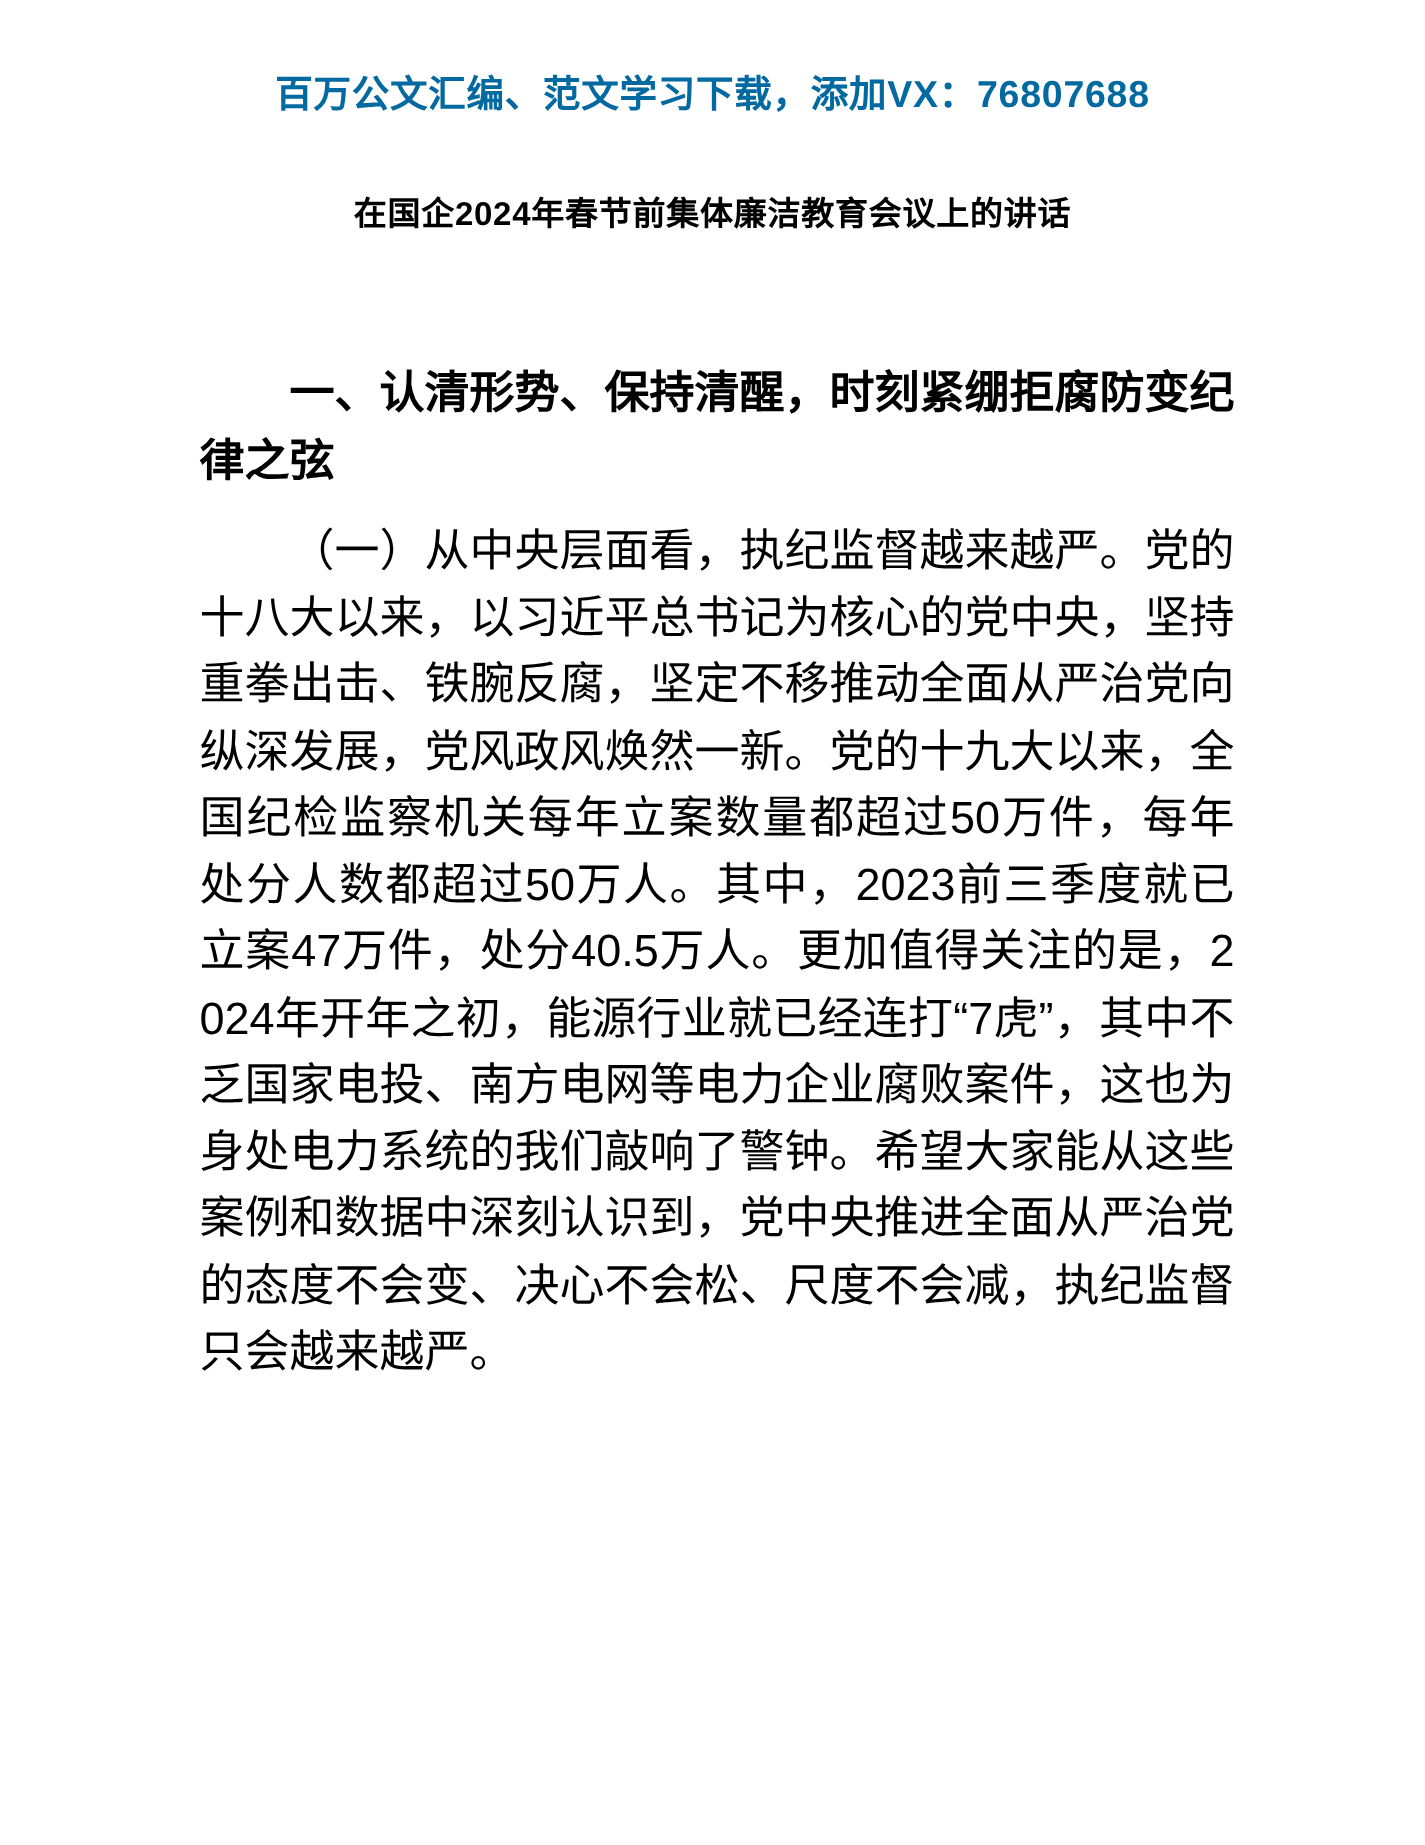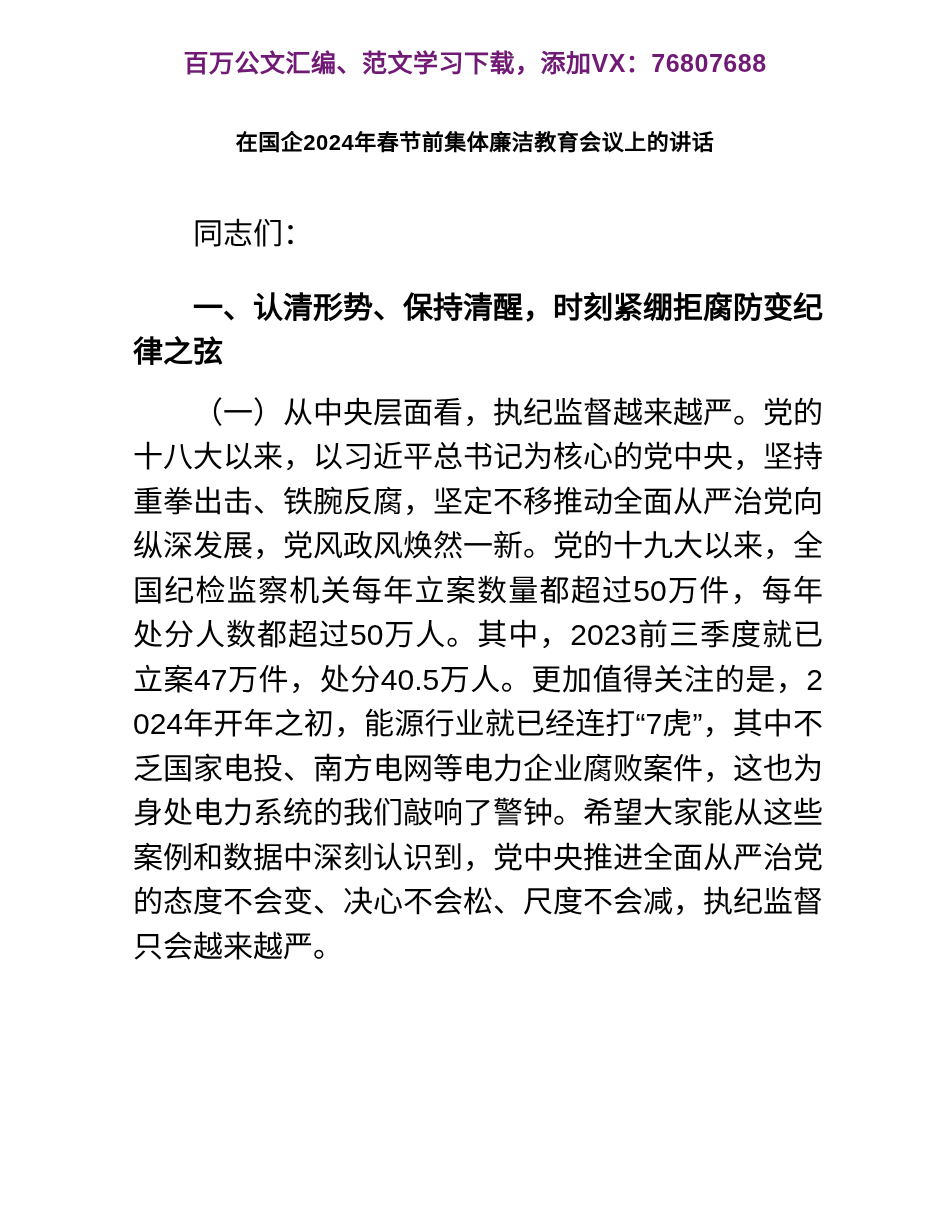--- a/index.html
+++ b/index.html
@@ -82,27 +82,26 @@
 
   
   .gap-sm { height: 13px; }
   .gap-md { height: 16px; }
 </style>
 </head>
 <body>
 
 <div class="page">
 
-  <div class="promo-banner" style="color: #701a75;">百万公文汇编、范文学习下载，添加VX：76807688</div>
+  <div class="promo-banner" style="color: #0369a1;">百万公文汇编、范文学习下载，添加VX：76807688</div>
 
   <h1 class="doc-title">在国企2024年春节前集体廉洁教育会议上的讲话</h1>
 
   <div class="doc-body">
 
-    <p class="para salutation">同志们：</p>
 
     <div class="gap-sm"></div>
 
 
     <div class="gap-md"></div>
 
     <p class="para heading">一、认清形势、保持清醒，时刻紧绷拒腐防变纪律之弦</p>
 
     <div class="gap-md"></div>
 

